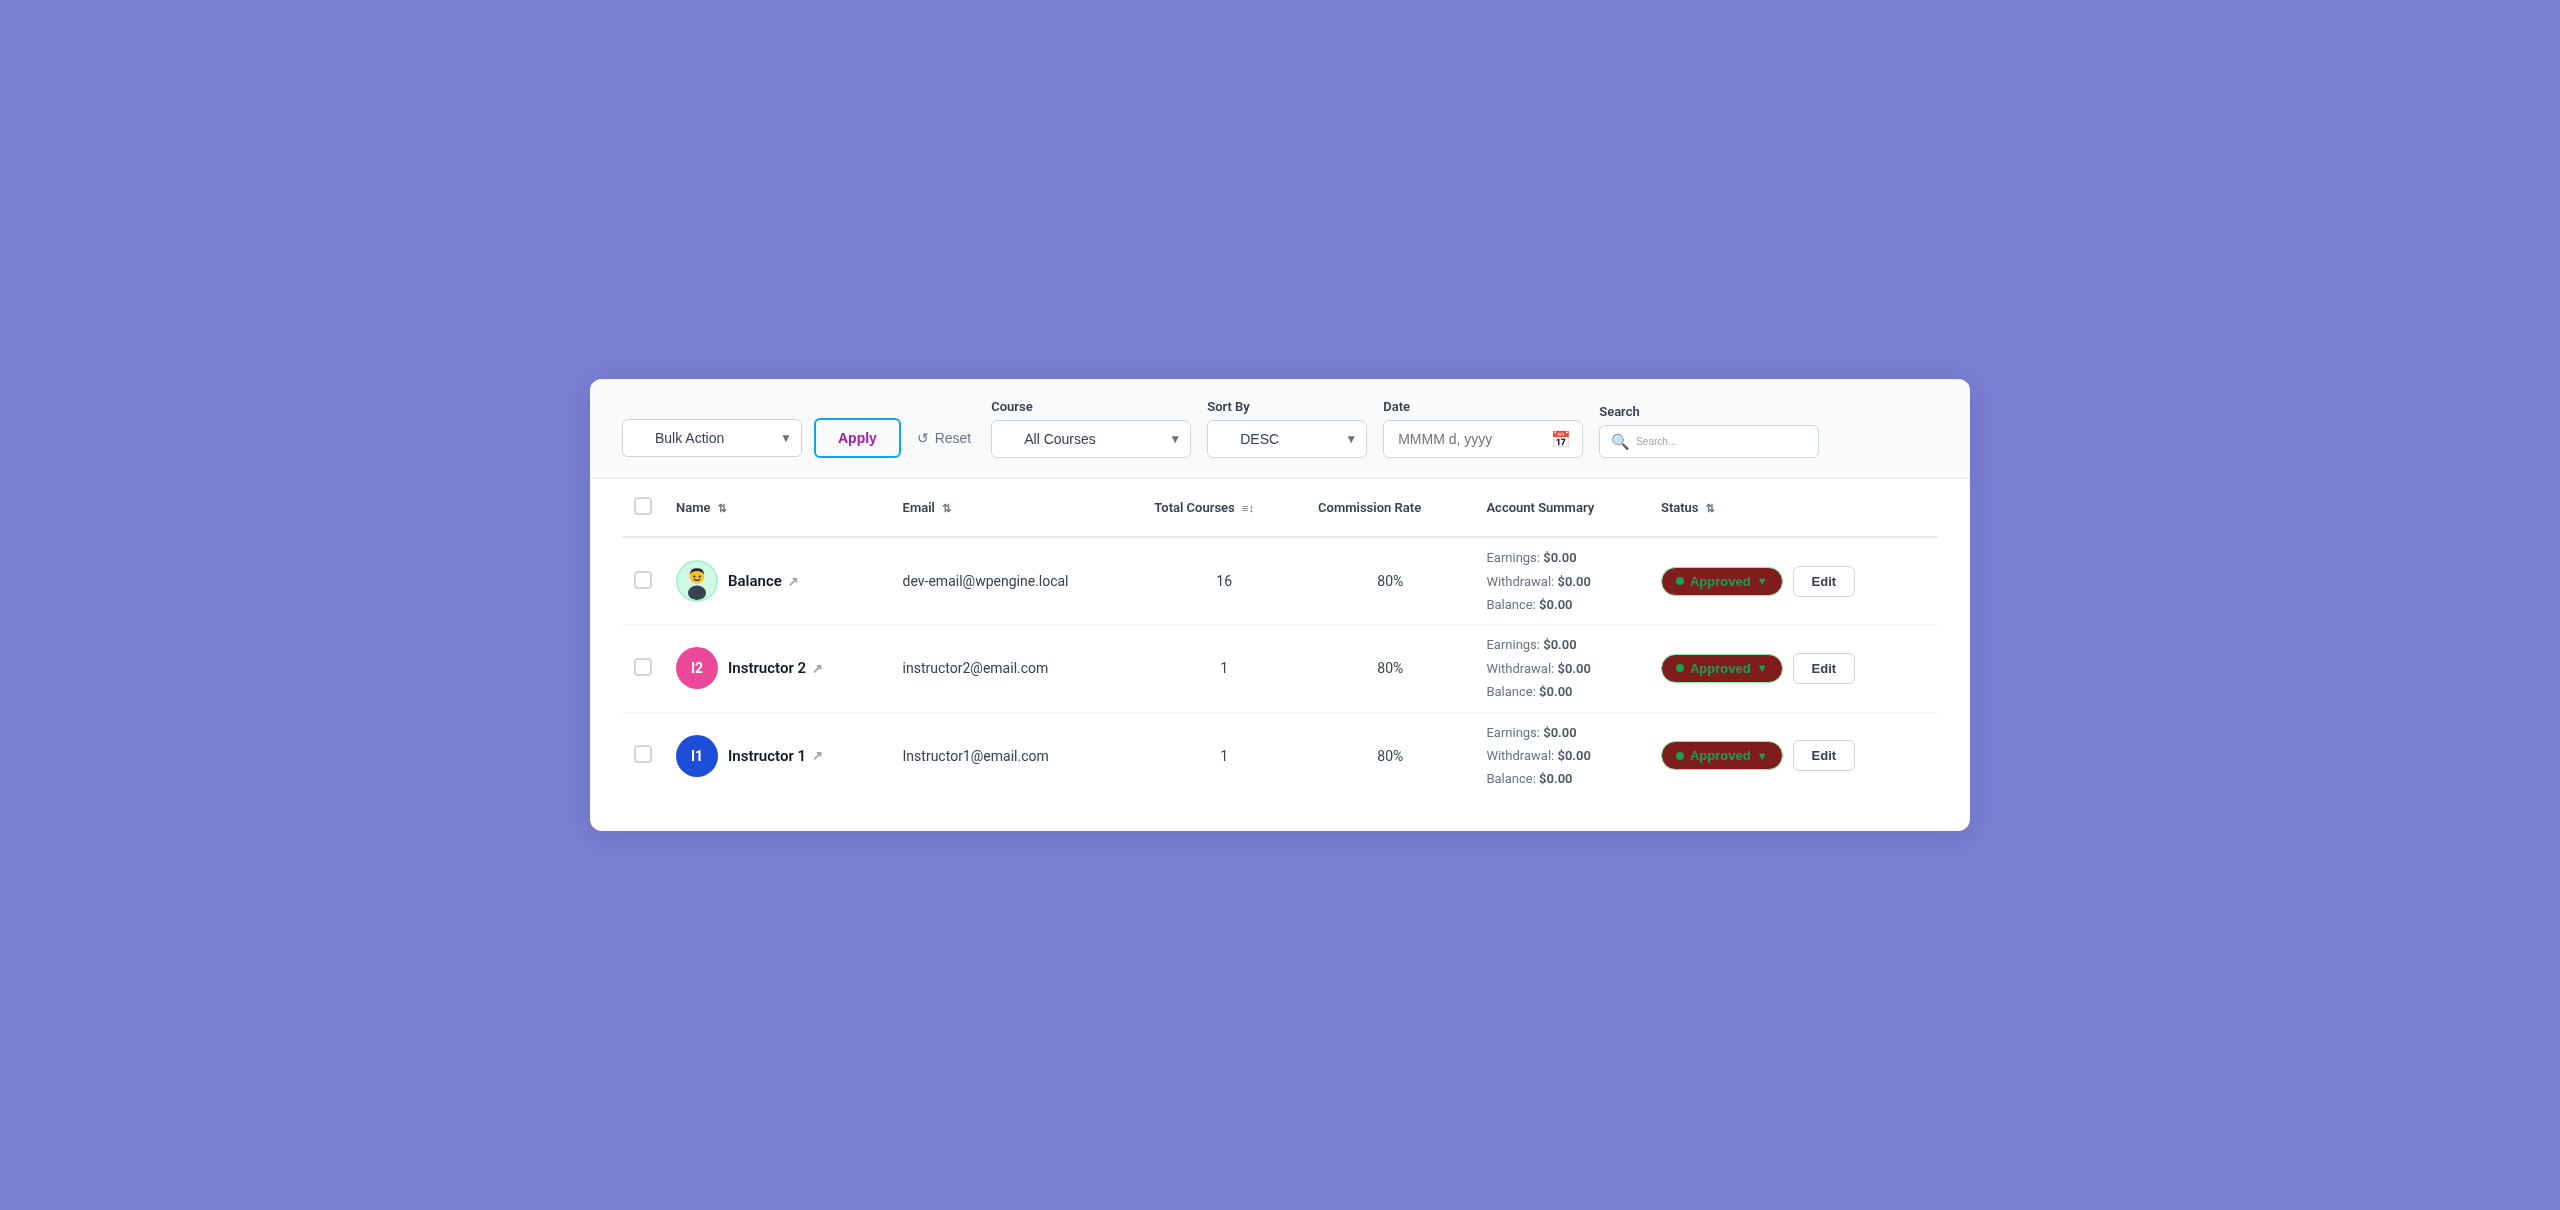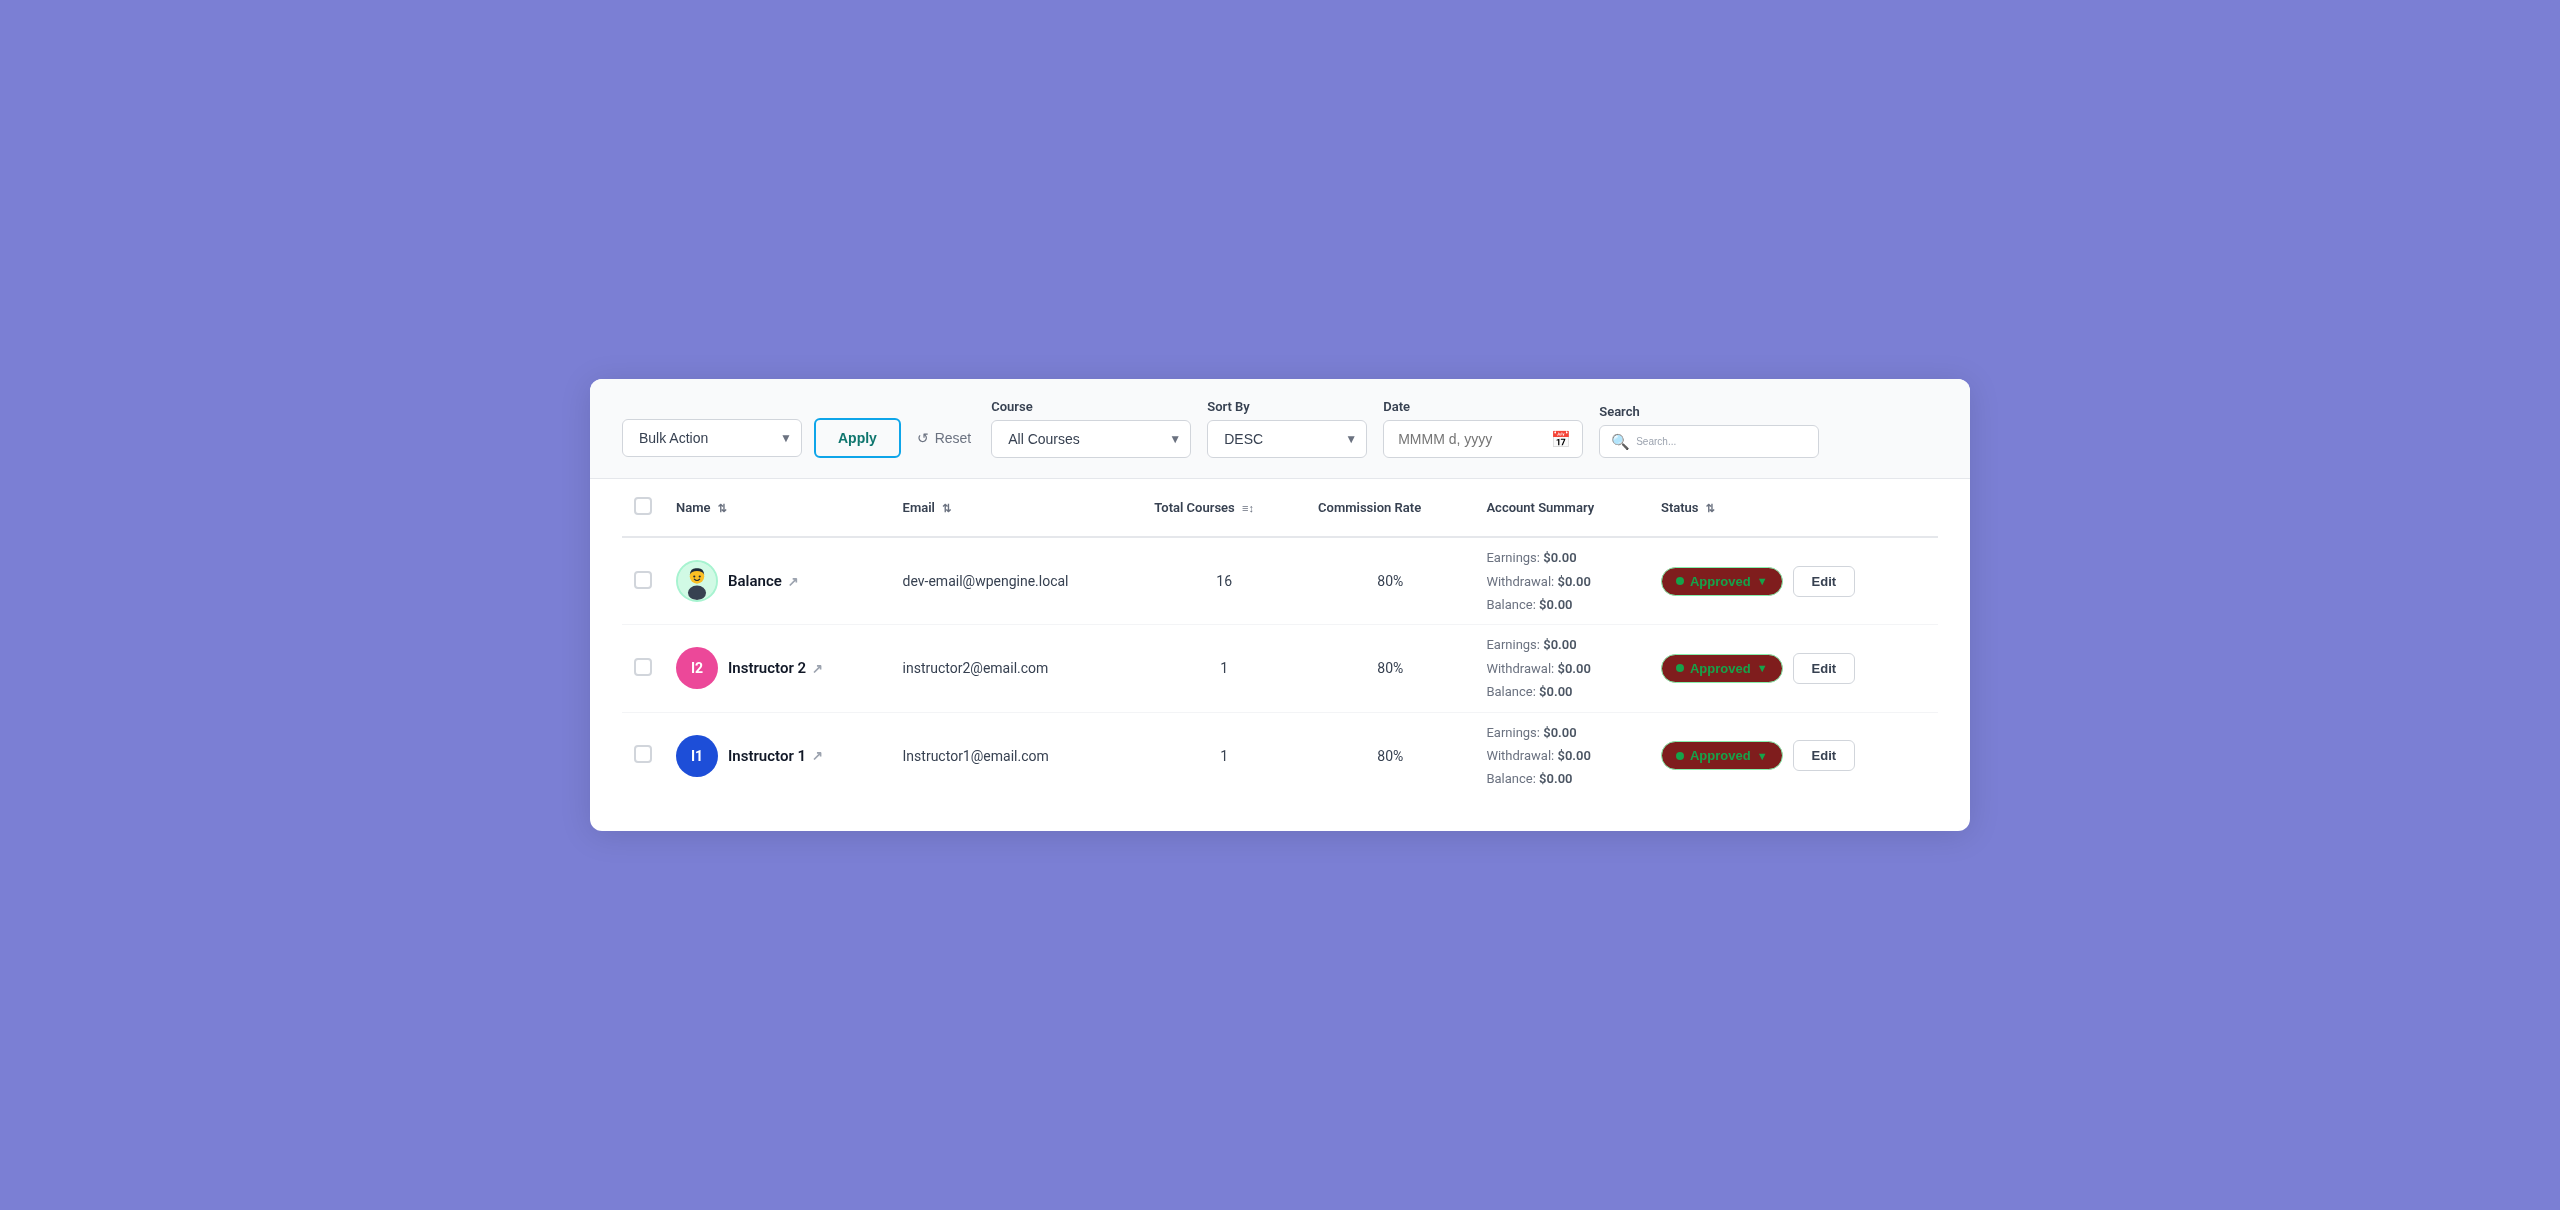--- a/index.html
+++ b/index.html
@@ -112,21 +112,21 @@
       position: relative;
       display: inline-flex;
       align-items: center;
     }
 
     .select-wrap select {
       appearance: none;
       background: #fff;
       border: 1px solid #d1d5db;
       border-radius: 6px;
-      padding: 10px 36px 10px 16px;
+      padding: 10px 36px 10px 32px;
       font-size: 14px;
       color: #374151;
       cursor: pointer;
       outline: none;
     }
 
     .select-chevron {
       position: absolute;
       right: 10px;
       pointer-events: none;
@@ -136,21 +136,21 @@
 
     .bulk-select { width: 180px; }
     .course-select { width: 200px; }
     .sortby-select { width: 160px; }
 
     .apply-btn {
       padding: 10px 22px;
       border: 2px solid #0ea5e9;
       border-radius: 6px;
       background: transparent;
-      color: #0f766e;
+      color: #a21caf;
       font-size: 14px;
       font-weight: 600;
       cursor: pointer;
     }
 
     .reset-btn {
       display: flex;
       align-items: center;
       gap: 6px;
       background: none;

